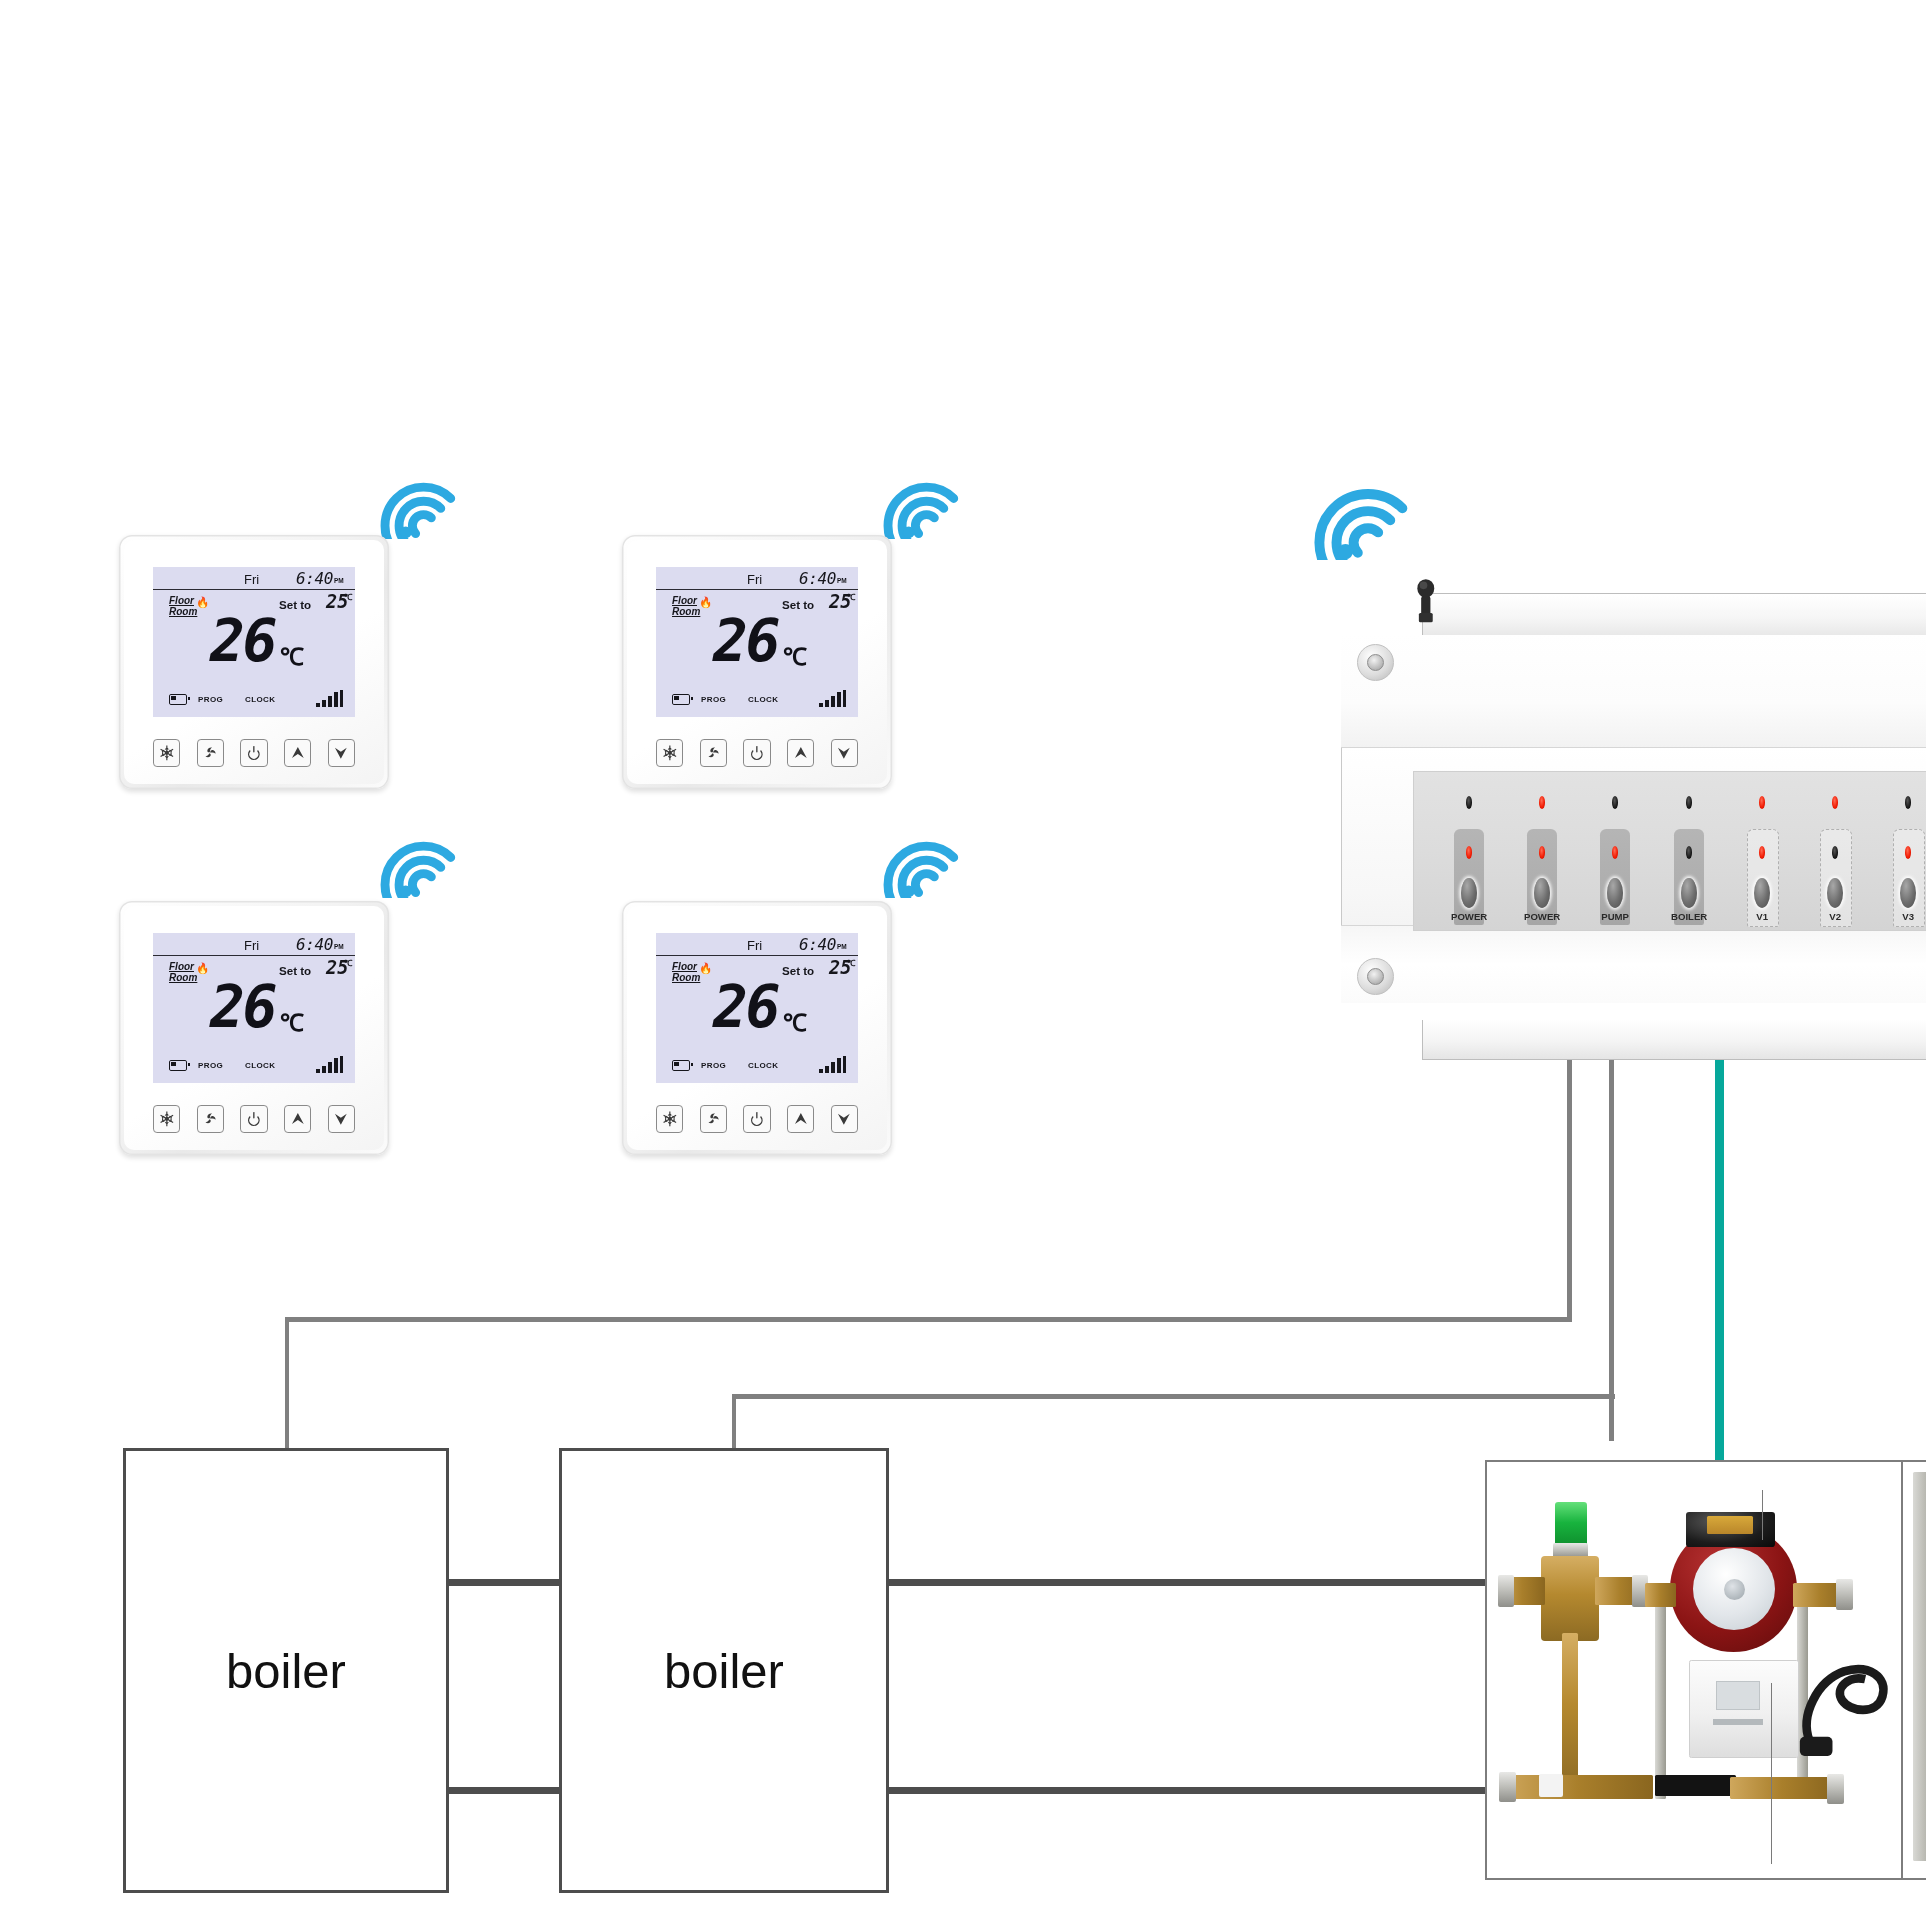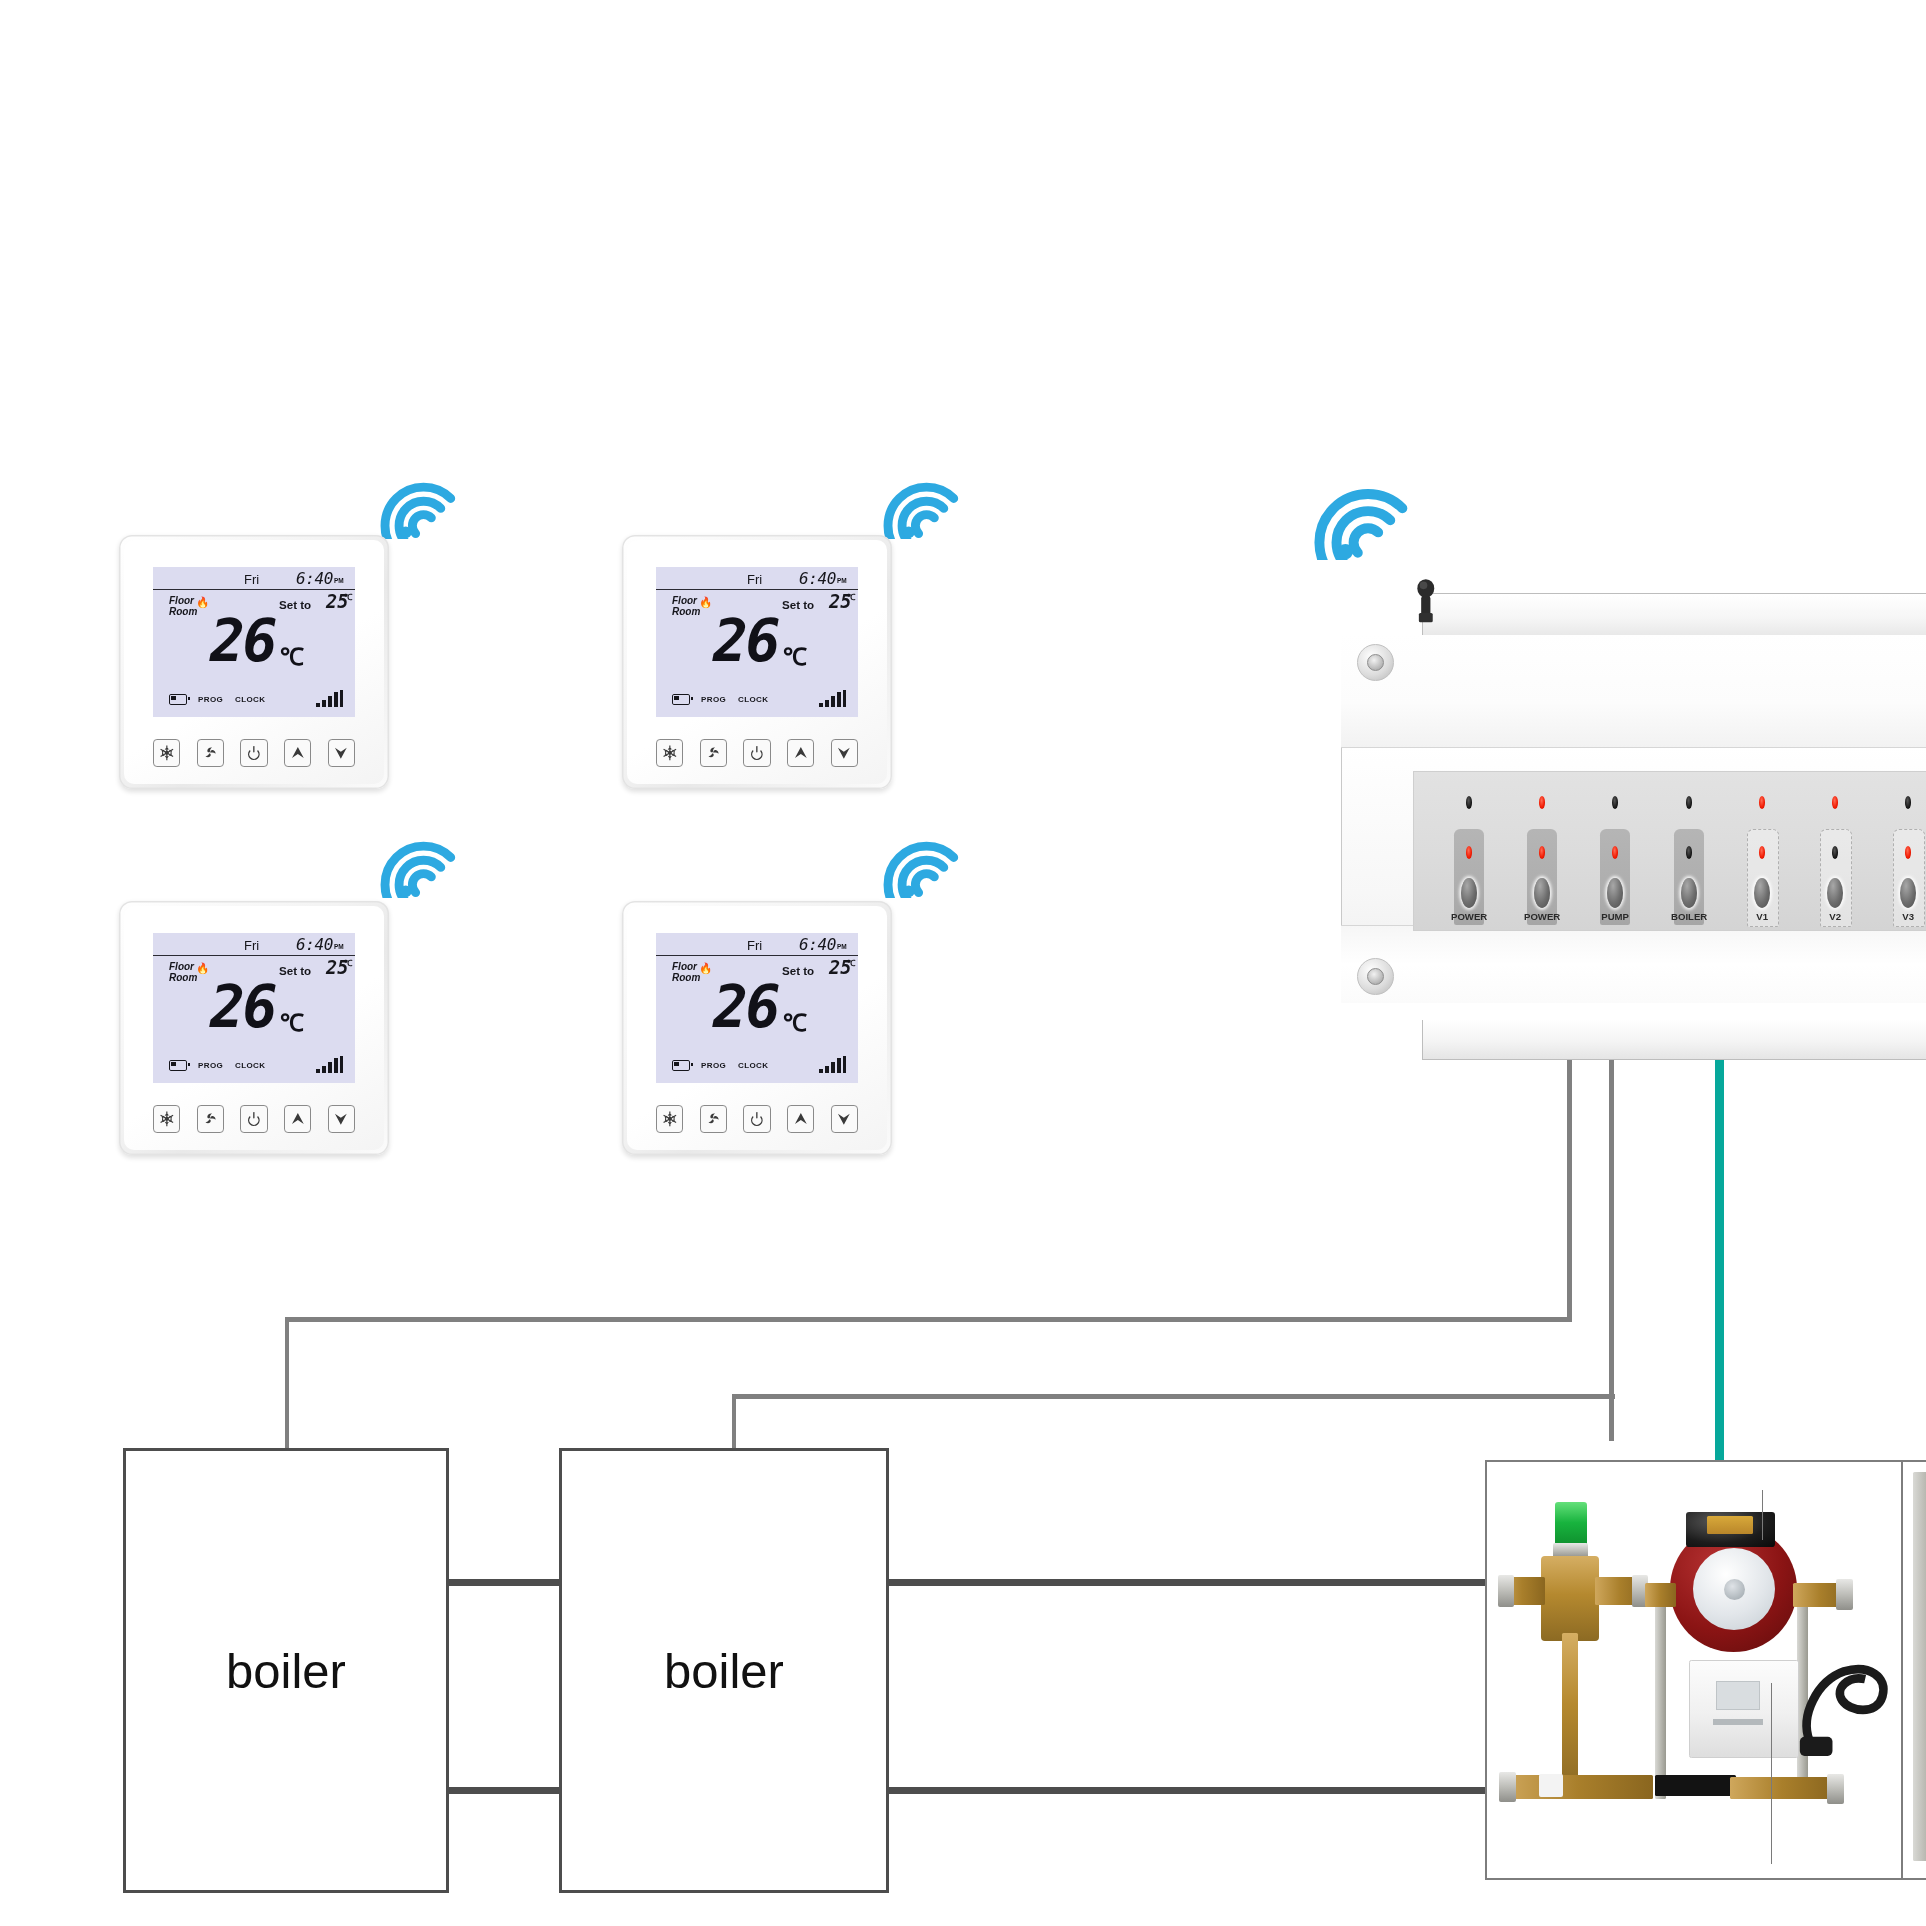--- a/index.html
+++ b/index.html
@@ -15,34 +15,34 @@
   .thermo .inner{position:absolute;left:5.4px;top:5.4px;right:5.4px;bottom:5.4px;border-radius:10px;
      background:linear-gradient(150deg,#ffffff 0%,#ffffff 55%,#f4f4f4 100%);}
   .thermo .gloss{position:absolute;left:7.7px;top:6.2px;width:181px;height:46px;border-radius:9.2px;
      background:linear-gradient(120deg,rgba(255,255,255,.95),rgba(255,255,255,0));pointer-events:none;}
   .lcd{position:absolute;left:34px;top:32px;width:202px;height:150px;background:#dcdcf0;}
   .lcd .toprow{position:absolute;left:0;top:0;width:100%;height:22.3px;border-bottom:1.2px solid #2b2b33;}
   .lcd .day{position:absolute;left:91px;top:4.6px;font-size:13px;color:#16161c;}
   .lcd .time{position:absolute;left:143px;top:2.3px;font-size:16px;color:#16161c;
      font-family:"DejaVu Sans Mono",monospace;font-style:italic;letter-spacing:-0.4px;}
   .lcd .ampm{position:absolute;left:181px;top:10px;font-size:6.5px;color:#16161c;font-weight:bold;}
-  .lcd .fl{position:absolute;left:16px;top:29px;font-size:10px;font-style:italic;font-weight:bold;color:#16161c;line-height:10.8px;}
+  .lcd .fl{position:absolute;left:16px;top:29px;font-size:10px;font-style:italic;font-weight:bold;color:#16161c;line-height:10.8px;text-decoration:underline;}
   .lcd .flame{position:absolute;left:43px;top:28.5px;font-size:10.8px;color:#16161c;}
   .lcd .setlbl{position:absolute;left:126px;top:31px;font-size:11.6px;font-weight:bold;color:#16161c;}
   .lcd .setval{position:absolute;left:173px;top:24px;font-size:18.5px;font-weight:bold;color:#16161c;
      font-family:"DejaVu Sans Mono",monospace;font-style:italic;}
   .lcd .setunit{position:absolute;left:191px;top:24px;font-size:8.5px;font-weight:bold;color:#16161c;}
   .lcd .big{position:absolute;left:57px;top:45px;font-size:58px;font-weight:bold;color:#111118;
      font-family:"DejaVu Sans Mono",monospace;font-style:italic;letter-spacing:-2.3px;line-height:58px;}
   .lcd .bigunit{position:absolute;left:127px;top:72px;font-size:24px;font-weight:bold;color:#111118;}
   .lcd .batt{position:absolute;left:16px;top:127px;width:16px;height:9.2px;border:1.5px solid #16161c;border-radius:1.9px;}
   .lcd .batt:after{content:"";position:absolute;right:-3.9px;top:2.3px;width:2.3px;height:3.1px;background:#16161c;}
   .lcd .batt i{position:absolute;left:0.8px;top:0.8px;width:5.4px;height:4.6px;background:#16161c;display:block;}
   .lcd .prog{position:absolute;left:45px;top:128px;font-size:8px;font-weight:bold;color:#16161c;letter-spacing:0.4px;}
-  .lcd .clock{position:absolute;left:82px;top:128px;font-size:8px;font-weight:bold;color:#16161c;letter-spacing:0.4px;}
+  .lcd .clock{position:absolute;left:92px;top:128px;font-size:8px;font-weight:bold;color:#16161c;letter-spacing:0.4px;}
   .lcd .bars{position:absolute;right:11.6px;bottom:10px;height:17px;display:flex;align-items:flex-end;gap:1.9px;}
   .lcd .bars b{display:block;width:3.9px;background:#16161c;}
   .btnrow{position:absolute;left:34px;bottom:22.3px;width:202px;display:flex;justify-content:space-between;}
   .tbtn{width:25.4px;height:25.4px;border:1.2px solid #8a8a8a;border-radius:3.9px;background:#fafafa;
      display:flex;align-items:center;justify-content:center;}
   .tbtn svg{width:17.7px;height:17.7px;}
 
   
   .wifi{position:absolute;}
   .wifi svg{display:block;}

